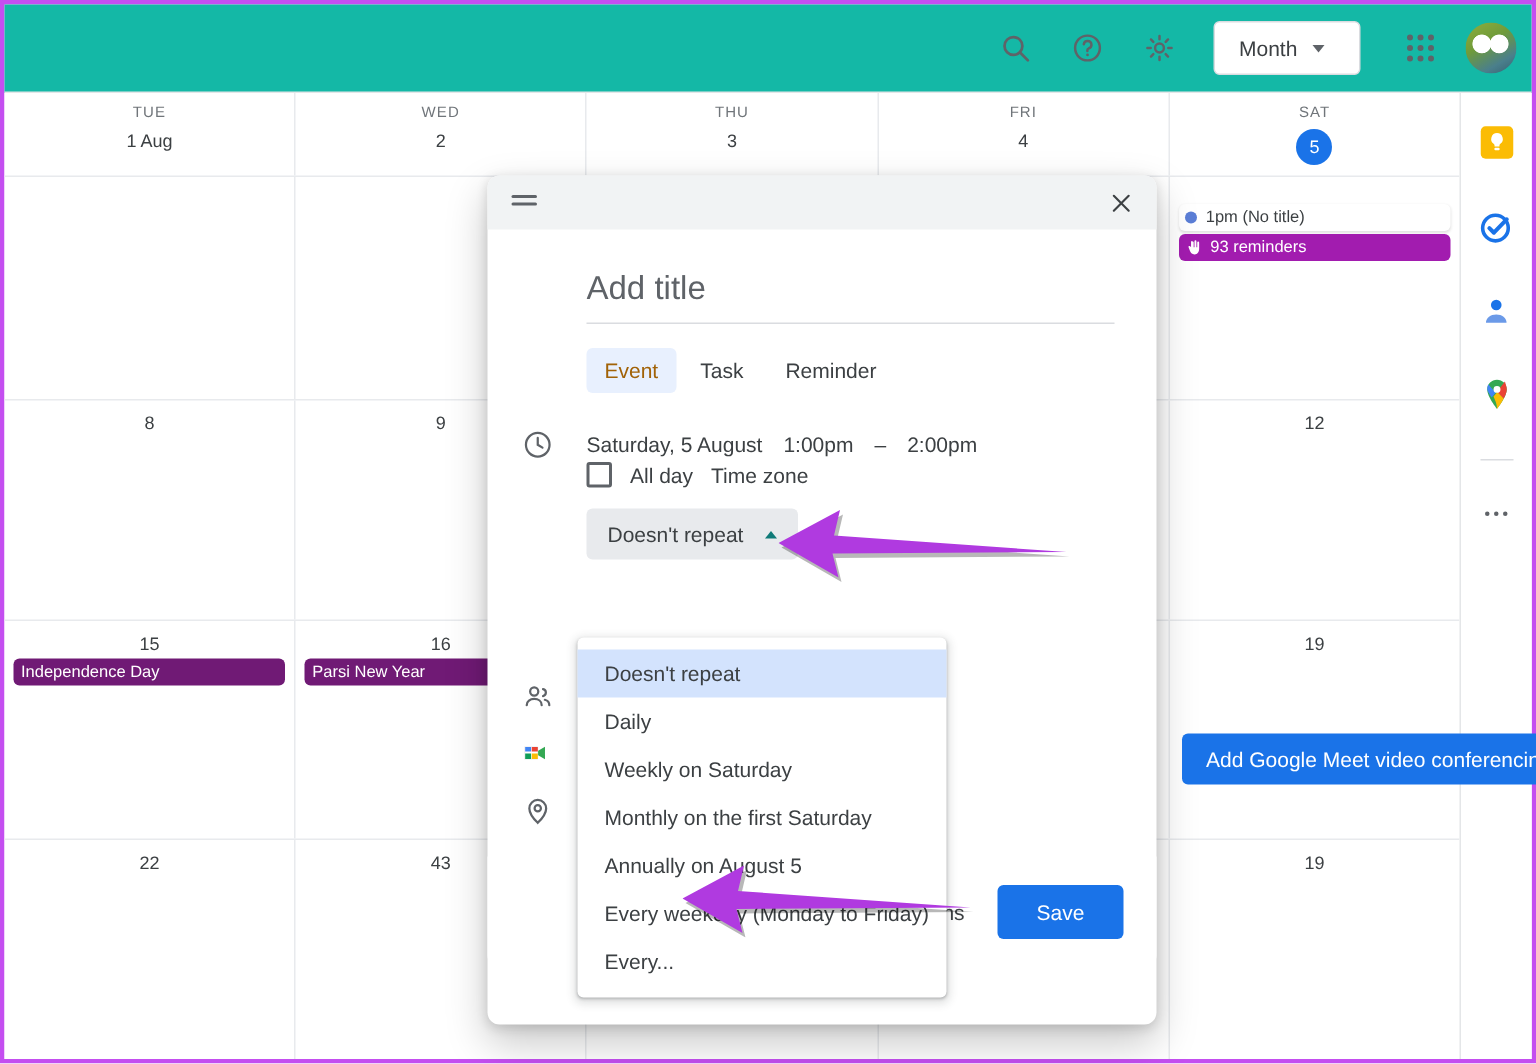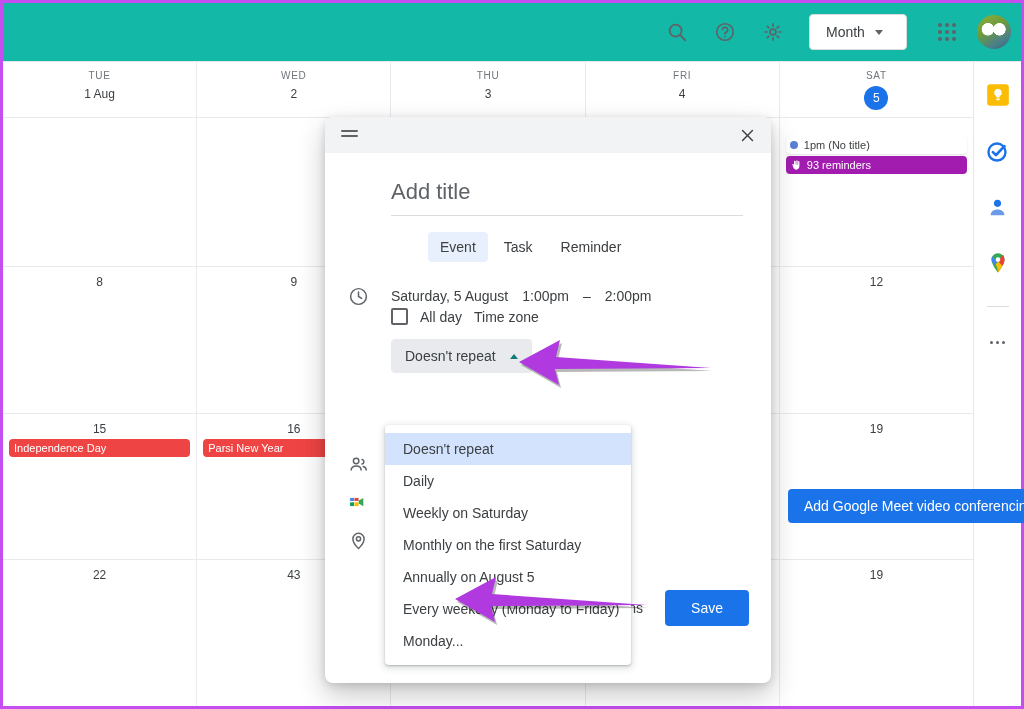--- a/index.html
+++ b/index.html
@@ -158,21 +158,21 @@
     border-radius: 4px;
     font-size: 11px;
     line-height: 18px;
     padding: 0 5px;
     color: #fff;
     white-space: nowrap;
     overflow: hidden;
     text-overflow: clip;
     cursor: pointer;
   }
-  .chip-teal  { background: #ef4444; }
+  .chip-teal  { background: #701a75; }
   .chip-red   { background: #a21caf; display: flex; align-items: center; gap: 5px; }
   .chip-plain {
     background: #fff; color: #3c4043;
     display: flex; align-items: center; gap: 6px;
     padding-left: 4px;
     margin-top: 16px;
   }
   .dot-blue { width: 8px; height: 8px; border-radius: 50%; background: #5b7ed6; flex: none; }
 
   
@@ -257,21 +257,21 @@
   #title-input::placeholder { color: #5f6368; }
 
   #tabs { display: flex; gap: 4px; margin-top: 16px; }
   .tab {
     font-size: 14px;
     padding: 7px 12px;
     border-radius: 4px;
     color: #3c4043;
     cursor: pointer;
   }
-  .tab.active { background: #e8f0fe; color: #404040; margin-left: 37px; }
+  .tab.active { background: #e8f0fe; color: #a16207; }
 
   .timeline-row { margin-top: 22px; }
   .time-text {
     font-size: 14px;
     color: #3c4043;
     display: flex;
     align-items: flex-end;
     gap: 14px;
     padding: 4px 0;
   }
@@ -695,21 +695,21 @@
 
       <div id="meet-btn">Add Google Meet video conferencing</div>
 
       <div id="repeat-menu">
         <div class="menu-item selected">Doesn't repeat</div>
         <div class="menu-item">Daily</div>
         <div class="menu-item">Weekly on Saturday</div>
         <div class="menu-item">Monthly on the first Saturday</div>
         <div class="menu-item">Annually on August 5</div>
         <div class="menu-item">Every weekday (Monday to Friday)</div>
-        <div class="menu-item">Monday...</div>
+        <div class="menu-item">Every...</div>
       </div>
 
       <div id="dlg-foot">
         <span id="more-options">More options</span>
         <button id="save-btn">Save</button>
       </div>
 
     </div>
   </div>
 

